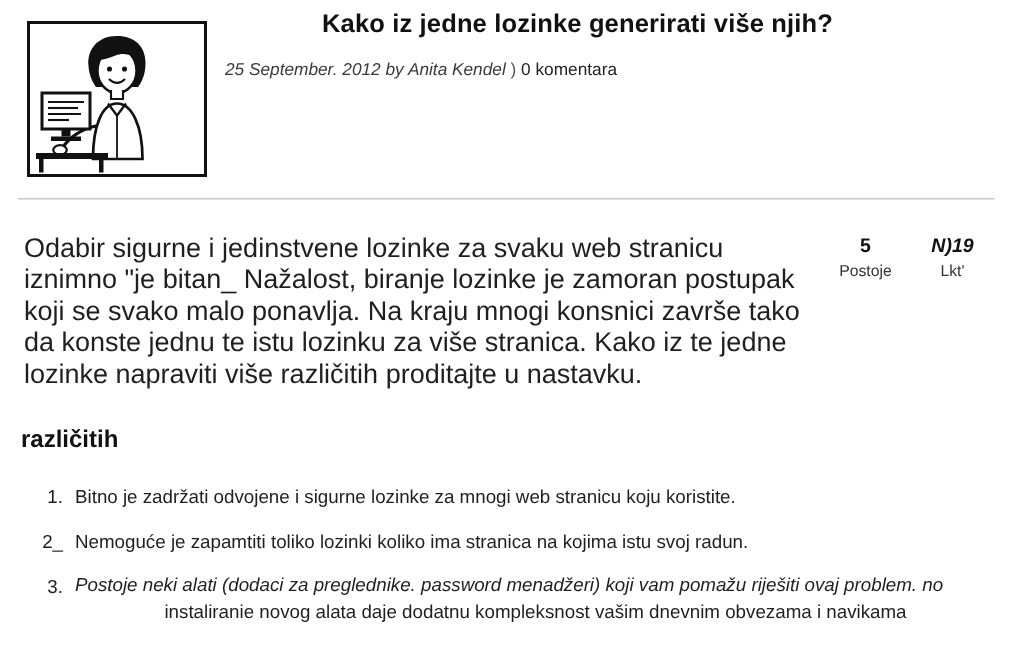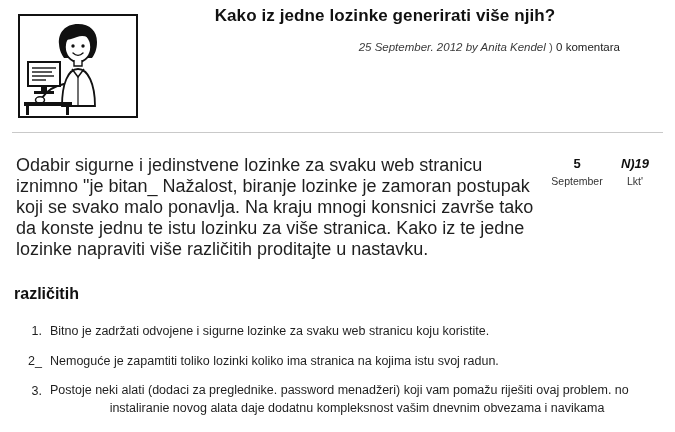--- a/index.html
+++ b/index.html
@@ -39,21 +39,21 @@
     font-size: 17px;
     font-weight: bold;
     color: #111;
     letter-spacing: 0.1px;
   }
   .post-meta {
     position: absolute;
     left: 150px;
     top: 41px;
     width: 470px;
-    text-align: right;
+    text-align: left;
     font-size: 11.5px;
     font-style: italic;
     color: #3a3a3a;
     white-space: nowrap;
   }
   .post-meta .meta-sep {
     font-style: normal;
     color: #555;
   }
   .post-meta .comments {
@@ -167,20 +167,21 @@
     top: 0;
     width: 28px;
     text-align: right;
     color: #1f1f1f;
   }
   .fact .txt {
     display: block;
   }
   .fact.f3 .txt {
     line-height: 17px;
+    font-style: italic;
   }
   .fact.f3 .cont {
     display: block;
     padding-left: 10px;
     text-align: center;
   }
 </style>
 </head>
 <body>
 
@@ -241,34 +242,34 @@
     </div>
   </div>
 
   <div class="divider"></div>
 
   <div class="intro">Odabir sigurne i jedinstvene lozinke za svaku web stranicu iznimno "je bitan_ Nažalost, biranje lozinke je zamoran postupak koji se svako malo ponavlja. Na kraju mnogi konsnici završe tako da konste jednu te istu lozinku za više stranica. Kako iz te jedne lozinke napraviti više različitih proditajte u nastavku.</div>
 
   <div class="share">
     <div class="share-col tweet">
       <span class="count">5</span>
-      <span class="label">September</span>
+      <span class="label">Postoje</span>
     </div>
     <div class="share-col like">
       <span class="count">N)19</span>
       <span class="label">Lkt'</span>
     </div>
   </div>
 
   <div class="section-heading">različitih</div>
 
   <div class="facts">
     <div class="fact f1">
       <span class="num">1.</span>
-      <span class="txt">Bitno je zadržati odvojene i sigurne lozinke za svaku web stranicu koju koristite.</span>
+      <span class="txt">Bitno je zadržati odvojene i sigurne lozinke za mnogi web stranicu koju koristite.</span>
     </div>
     <div class="fact f2">
       <span class="num">2_</span>
       <span class="txt">Nemoguće je zapamtiti toliko lozinki koliko ima stranica na kojima istu svoj radun.</span>
     </div>
     <div class="fact f3">
       <span class="num">3.</span>
       <span class="txt">Postoje neki alati (dodaci za preglednike. password menadžeri) koji vam pomažu riješiti ovaj problem. no</span>
       <span class="cont">instaliranie novog alata daje dodatnu kompleksnost vašim dnevnim obvezama i navikama</span>
     </div>

